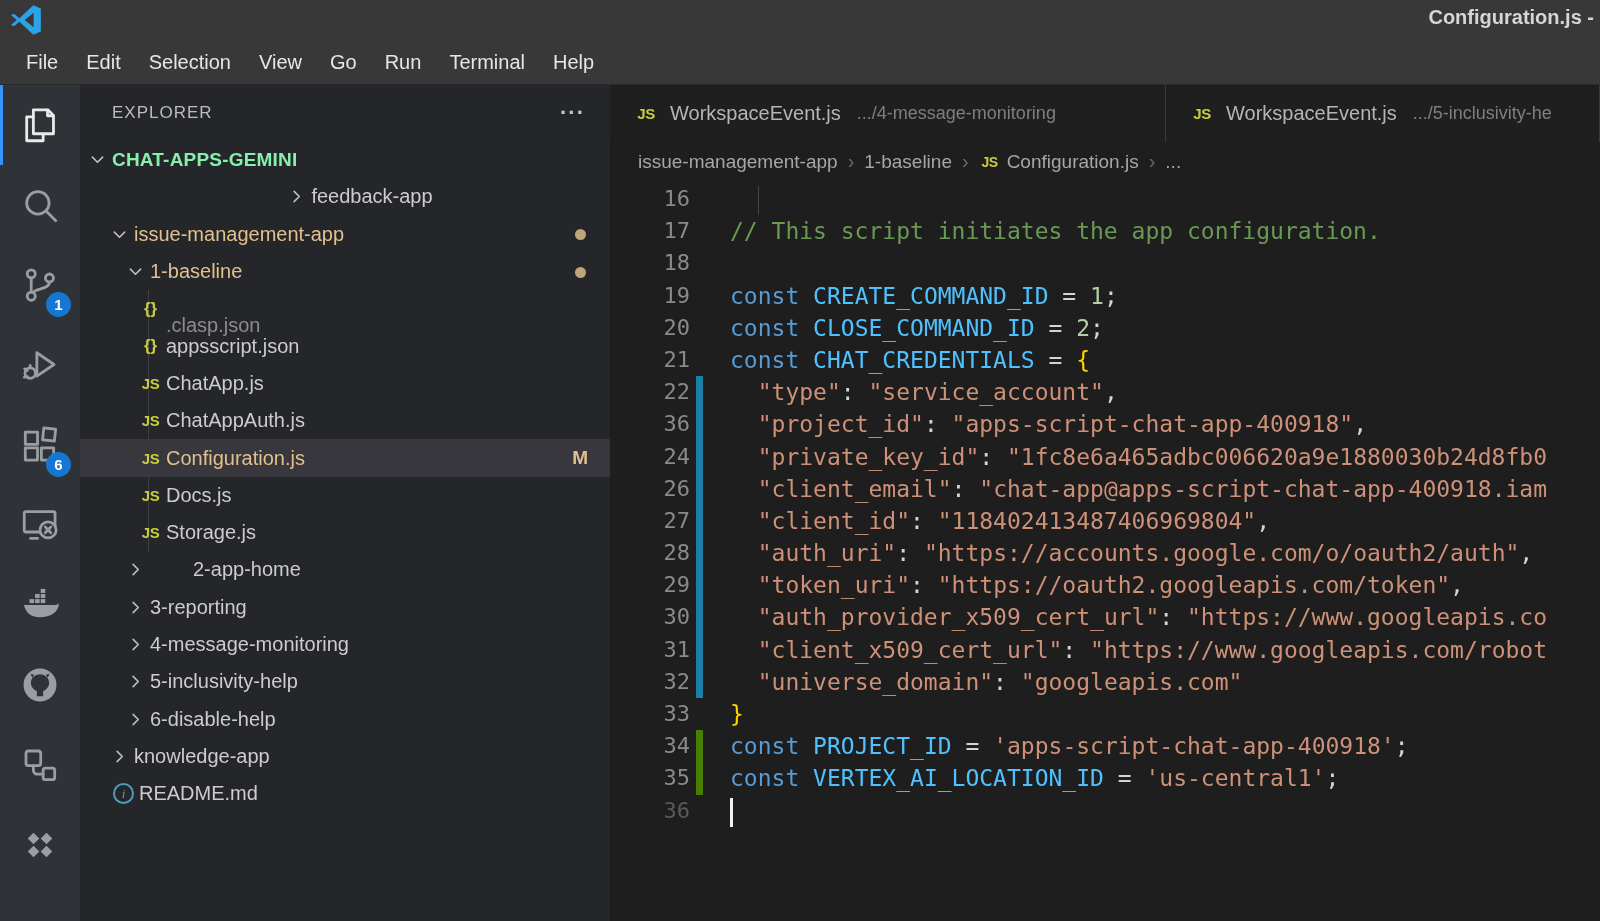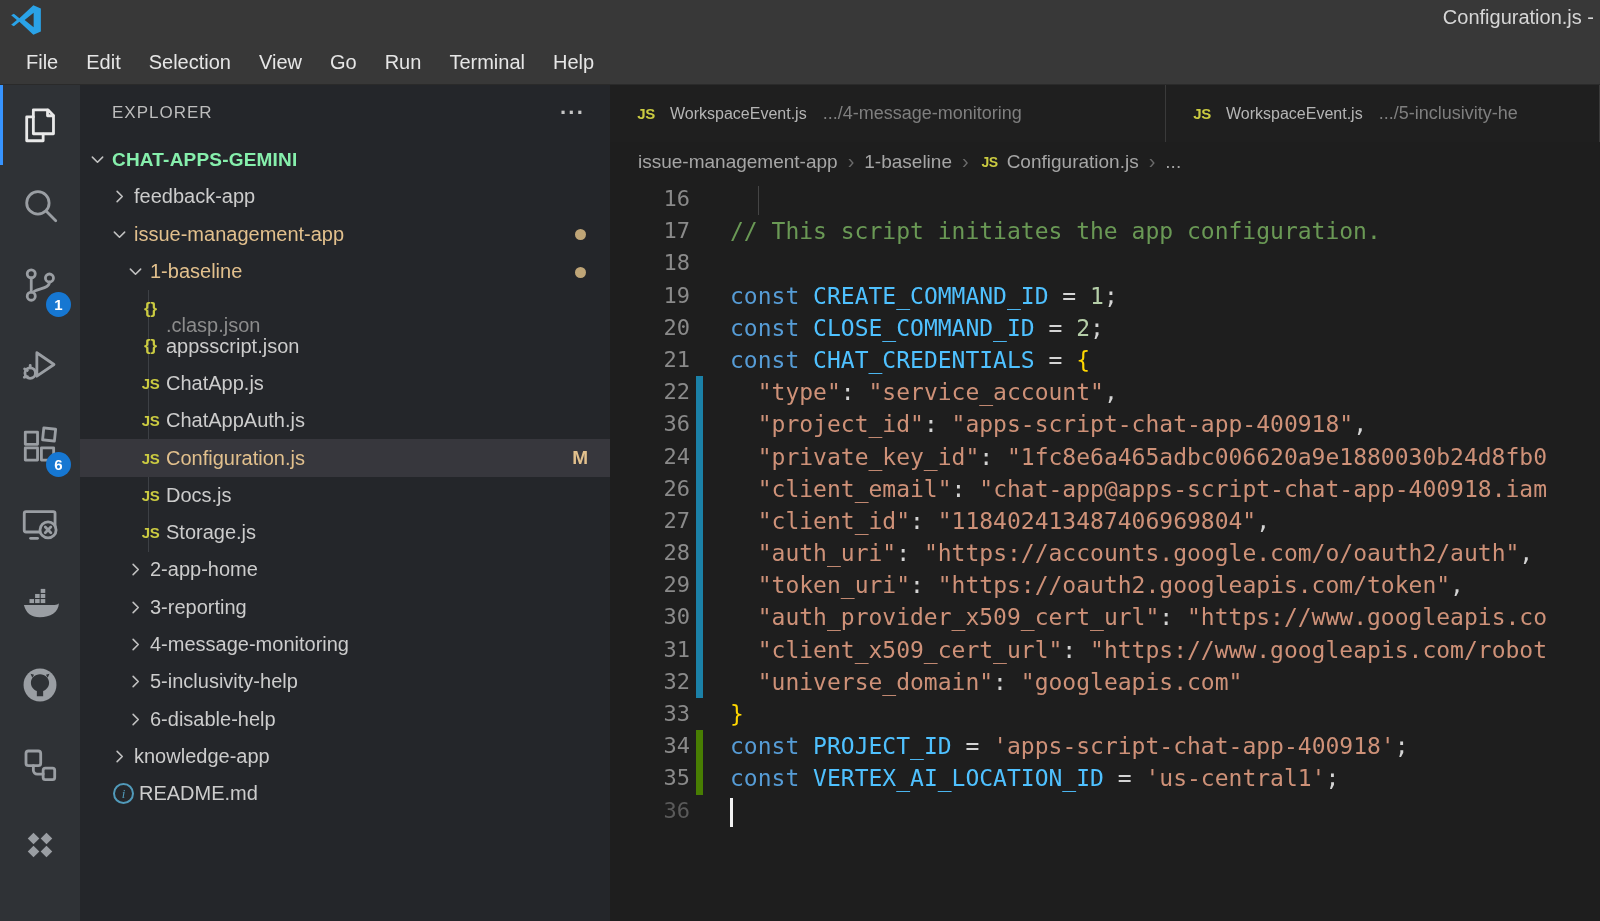--- a/index.html
+++ b/index.html
@@ -1,21 +1,21 @@
 <!DOCTYPE html>
 <html><head>
 <meta charset="utf-8">
 <style>
   html,body{margin:0;padding:0;}
   body{width:1600px;height:921px;overflow:hidden;position:relative;background:#1e1e1e;
        font-family:"Liberation Sans",sans-serif;-webkit-font-smoothing:antialiased;}
   
   .titlebar{position:absolute;left:0;top:0;width:1600px;height:85px;background:#383838;border-bottom:1px solid #2a2a2a;box-sizing:border-box;}
   .logo{position:absolute;left:8px;top:2px;width:36px;height:36px;}
-  .window-title{position:absolute;right:6px;top:6px;font-size:20px;font-weight:400;color:#d6d6d6;white-space:nowrap;}
+  .window-title{position:absolute;right:6px;top:6px;font-size:20px;font-weight:700;color:#d6d6d6;white-space:nowrap;}
   .menubar{position:absolute;left:12px;bottom:6px;display:flex;font-size:20px;color:#e6e6e6;}
   .menu-item{padding:4px 14px;border-radius:5px;cursor:default;}
   
   .activitybar{position:absolute;left:0;top:85px;width:80px;height:836px;background:#2f3236;}
   .aitem{position:relative;height:80px;display:flex;align-items:center;justify-content:center;color:#9a9ea3;}
   .aitem.active{color:#e9e9e9;}
   .aitem.active::before{content:"";position:absolute;left:0;top:0;width:3px;height:100%;background:#3794ff;}
   .aitem svg{width:42px;height:42px;}
   .abadge{position:absolute;right:9px;bottom:8px;min-width:25px;height:25px;border-radius:13px;background:#1677d2;
           color:#fff;font-size:15px;font-weight:700;display:flex;align-items:center;justify-content:center;}
@@ -41,21 +41,21 @@
   .git-modified .lbl{color:#e2c08d;}
   .git-ignored .lbl{color:#8c8c8c;margin-top:33px;}
   .dot{position:absolute;right:24px;top:50%;margin-top:-5px;width:11px;height:11px;border-radius:50%;background:#bfa577;}
   .mbadge{position:absolute;right:22px;color:#e2c08d;font-weight:600;font-size:19px;}
   
   .editor{position:absolute;left:610px;top:85px;width:990px;height:836px;background:#1e1e1e;}
   .tabs{height:57px;display:flex;background:#191919;overflow:hidden;}
   .tab{display:flex;align-items:center;padding:0 24px;background:#1f1f1f;border-right:1px solid #3a3a3a;box-sizing:border-box;
        white-space:nowrap;overflow:hidden;cursor:pointer;}
   .tab .fi{width:24px;margin-right:12px;}
-  .tab-title{color:#b5b5b5;font-size:16px;margin-right:16px;}
+  .tab-title{color:#b5b5b5;font-size:20px;margin-right:16px;}
   .tab-desc{color:#7f7f7f;font-size:18px;}
   .tab:first-child{width:556px;flex:none;}
   .tab:last-child{flex:1;}
   .breadcrumb{height:39px;display:flex;align-items:center;padding-left:28px;font-size:19px;color:#a6a6a6;background:#1e1e1e;white-space:nowrap;}
   .bc-item{display:inline-flex;align-items:center;cursor:pointer;}
   .bc-item .fi{width:22px;margin-right:6px;font-size:14px;}
   .bc-sep{margin:0 10px;color:#6b6b6b;font-size:20px;}
   .code{font-family:"DejaVu Sans Mono",monospace;font-size:23px;line-height:32.2px;padding-top:2px;}
   .line{display:flex;height:32.2px;white-space:pre;}
   .lnum{flex:none;width:80px;text-align:right;color:#8a8a8a;font-size:22px;}
@@ -183,21 +183,21 @@
   <div class="tree" id="tree">
       <div class="tree-guide"></div>
       <div class="row root" style="padding-left: 8px;">
         <span class="chev down">
           <svg viewBox="0 0 24 24" fill="none" stroke="currentColor" stroke-width="2" stroke-linecap="round" stroke-linejoin="round">
             <path d="M9 5.5 L15.5 12 L9 18.5"></path>
           </svg>
         </span>
         <span class="lbl">CHAT-APPS-GEMINI</span>
       </div>
-      <div class="row" style="padding-left: 30px;">
+      <div class="row" style="padding-left: 30px; justify-content: center;">
         <span class="chev">
           <svg viewBox="0 0 24 24" fill="none" stroke="currentColor" stroke-width="2" stroke-linecap="round" stroke-linejoin="round">
             <path d="M9 5.5 L15.5 12 L9 18.5"></path>
           </svg>
         </span>
         <span class="lbl">feedback-app</span>
       </div>
       <div class="row git-modified" style="padding-left: 30px;">
         <span class="chev down">
           <svg viewBox="0 0 24 24" fill="none" stroke="currentColor" stroke-width="2" stroke-linecap="round" stroke-linejoin="round">
@@ -238,21 +238,21 @@
         <span class="mbadge">M</span>
       </div>
       <div class="row" style="padding-left: 57px;">
         <span class="fi fi-js">JS</span>
         <span class="lbl">Docs.js</span>
       </div>
       <div class="row" style="padding-left: 57px;">
         <span class="fi fi-js">JS</span>
         <span class="lbl">Storage.js</span>
       </div>
-      <div class="row" style="padding-left: 46px;">
+      <div class="row" style="padding-left: 46px; gap: 43px;">
         <span class="chev">
           <svg viewBox="0 0 24 24" fill="none" stroke="currentColor" stroke-width="2" stroke-linecap="round" stroke-linejoin="round">
             <path d="M9 5.5 L15.5 12 L9 18.5"></path>
           </svg>
         </span>
         <span class="lbl">2-app-home</span>
       </div>
       <div class="row" style="padding-left: 46px;">
         <span class="chev">
           <svg viewBox="0 0 24 24" fill="none" stroke="currentColor" stroke-width="2" stroke-linecap="round" stroke-linejoin="round">

